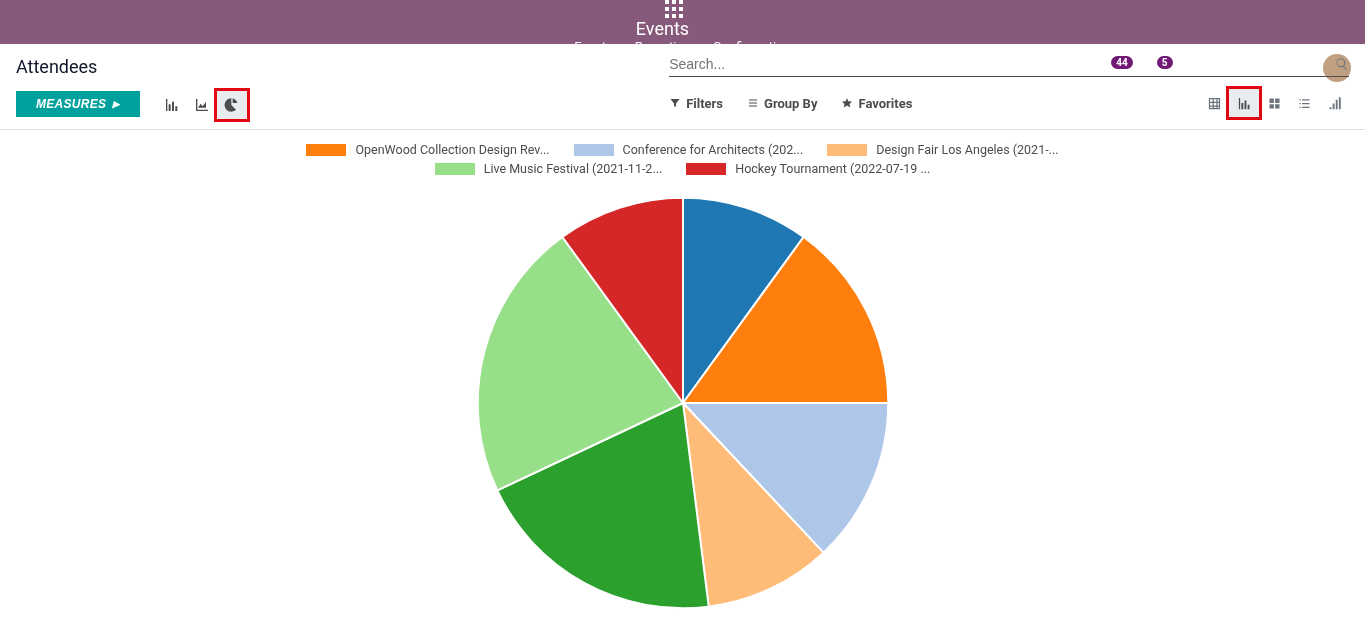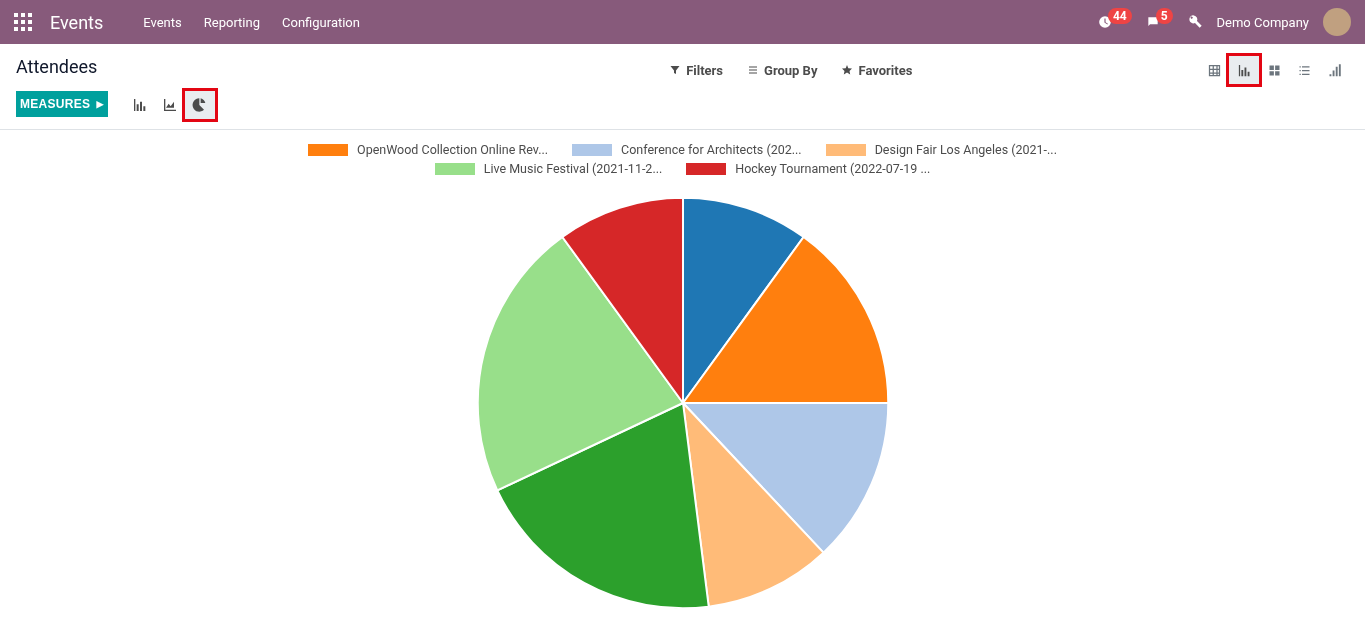--- a/index.html
+++ b/index.html
@@ -1,37 +1,37 @@
 <!DOCTYPE html>
 <html><head>
 <meta charset="utf-8">
 <style>
   * { box-sizing: border-box; margin: 0; padding: 0; }
   body { font-family: -apple-system, BlinkMacSystemFont, "Segoe UI", Roboto, "Helvetica Neue", Arial, sans-serif; font-size: 13px; color: #4c4c4c; width: 1365px; }
   
   
-  .topnav { background: #875a7b; height: 44px; display: flex; align-items: center; color: #fff; padding: 0 14px; }
+  .topnav { background: #875a7b; height: 44px; display: flex; align-items: center; color: #fff; padding: 0 14px; flex-direction: column; }
   .apps-icon { width: 18px; height: 18px; display: grid; grid-template-columns: repeat(3,4px); grid-template-rows: repeat(3,4px); gap: 3px; margin-right: 18px; cursor: pointer; }
   .apps-icon span { background: #fff; }
   .brand { font-size: 18px; font-weight: 400; margin-right: 40px; }
   .nav-links { display: flex; gap: 22px; font-size: 13px; }
   .nav-links a { color: #fff; text-decoration: none; cursor: pointer; }
   .nav-right { margin-left: auto; display: flex; align-items: center; gap: 14px; }
   .badge-circle { position: relative; display: inline-flex; align-items: center; }
   .avatar { width: 28px; height: 28px; border-radius: 50%; background: #c0a080; display:inline-block; }
-  .badge { background: #ef4444; color: #fff; font-size: 12px; padding: 1px 5px; border-radius: 8px; font-weight: bold; margin-left: -4px; position: relative; top: -6px;}
+  .badge { background: #701a75; color: #fff; font-size: 10px; padding: 1px 5px; border-radius: 8px; font-weight: bold; margin-left: -4px; position: relative; top: -6px;}
   .icon-small { width: 14px; height: 14px; fill: #fff; }
   .tools-icon { width: 16px; height: 16px; fill: #fff; }
 
   
   .control { display: flex; border-bottom: 1px solid #dee2e6; padding: 12px 16px 10px 16px; }
   .control-left { flex: 0 0 49%; }
   .control-right { flex: 1; }
   .page-title { font-size: 18px; color: #0f172a; font-weight: 400; margin-bottom: 14px; }
-  .btn-measures { background: #00a09d; color: #fff; border: none; padding: 6px 4px; font-size: 12px; font-weight: 600; letter-spacing: .3px; cursor: pointer; display: inline-flex; align-items: center; gap: 6px; }
+  .btn-measures { background: #00a09d; color: #fff; border: none; padding: 6px 20px; font-size: 12px; font-weight: 600; letter-spacing: .3px; cursor: pointer; display: inline-flex; align-items: center; gap: 6px; font-style: italic; }
   .btn-measures .caret { font-size: 9px; }
   .chart-type-btns { display: inline-flex; margin-left: 14px; vertical-align: top; }
   .ct-btn { width: 30px; height: 28px; display: inline-flex; align-items: center; justify-content: center; cursor: pointer; border: 1px solid transparent; }
   .ct-btn.active { background: #e9ecef; }
   .ct-btn svg { width: 16px; height: 16px; fill: #4c4c4c; }
   .highlight-red { outline: 3px solid #e30613; outline-offset: 0; }
 
   .search-wrap { border-bottom: 1px solid #4c4c4c; display: flex; align-items: center; padding-bottom: 4px; margin-bottom: 12px; }
   .search-wrap input { border: none; outline: none; flex: 1; font-size: 14px; color: #6c757d; background: transparent; }
   .search-wrap .mag { width: 14px; height: 14px; fill: #6c757d; }
@@ -116,20 +116,26 @@
           </svg>
       </span>
       <span class="ct-btn active highlight-red">
         <svg viewBox="0 0 24 24">
             <path d="M11 2v10l7 7a10 10 0 11-7-17zm2 0a10 10 0 017 7h-7z"></path>
           </svg>
       </span>
     </span>
   </div>
   <div class="control-right">
+    <div class="search-wrap">
+      <input placeholder="Search..." style="">
+      <svg class="mag" viewBox="0 0 24 24">
+          <path d="M10 2a8 8 0 015.3 13.9l5.4 5.4-1.4 1.4-5.4-5.4A8 8 0 1110 2zm0 2a6 6 0 100 12 6 6 0 000-12z"></path>
+        </svg>
+    </div>
     <div class="filter-row">
       <span class="filter-item">
         <svg viewBox="0 0 24 24">
             <path d="M3 4h18l-7 9v7l-4-2v-5z"></path>
           </svg>
         <span>Filters</span>
       </span>
       <span class="filter-item">
         <svg viewBox="0 0 24 24">
             <path d="M4 5h16v2H4zm0 6h16v2H4zm0 6h16v2H4z"></path>
@@ -170,21 +176,21 @@
         </span>
       </span>
     </div>
   </div>
 </div>
 
 <div class="legend">
   <div class="legend-row" id="legend-row-1">
       <span class="legend-item">
         <span class="swatch" style="background: rgb(255, 127, 14);"></span>
-        <span>OpenWood Collection Online Rev...</span>
+        <span>OpenWood Collection Design Rev...</span>
       </span>
       <span class="legend-item">
         <span class="swatch" style="background: rgb(174, 199, 232);"></span>
         <span>Conference for Architects (202...</span>
       </span>
       <span class="legend-item">
         <span class="swatch" style="background: rgb(255, 187, 120);"></span>
         <span>Design Fair Los Angeles (2021-...</span>
       </span>
     </div>

